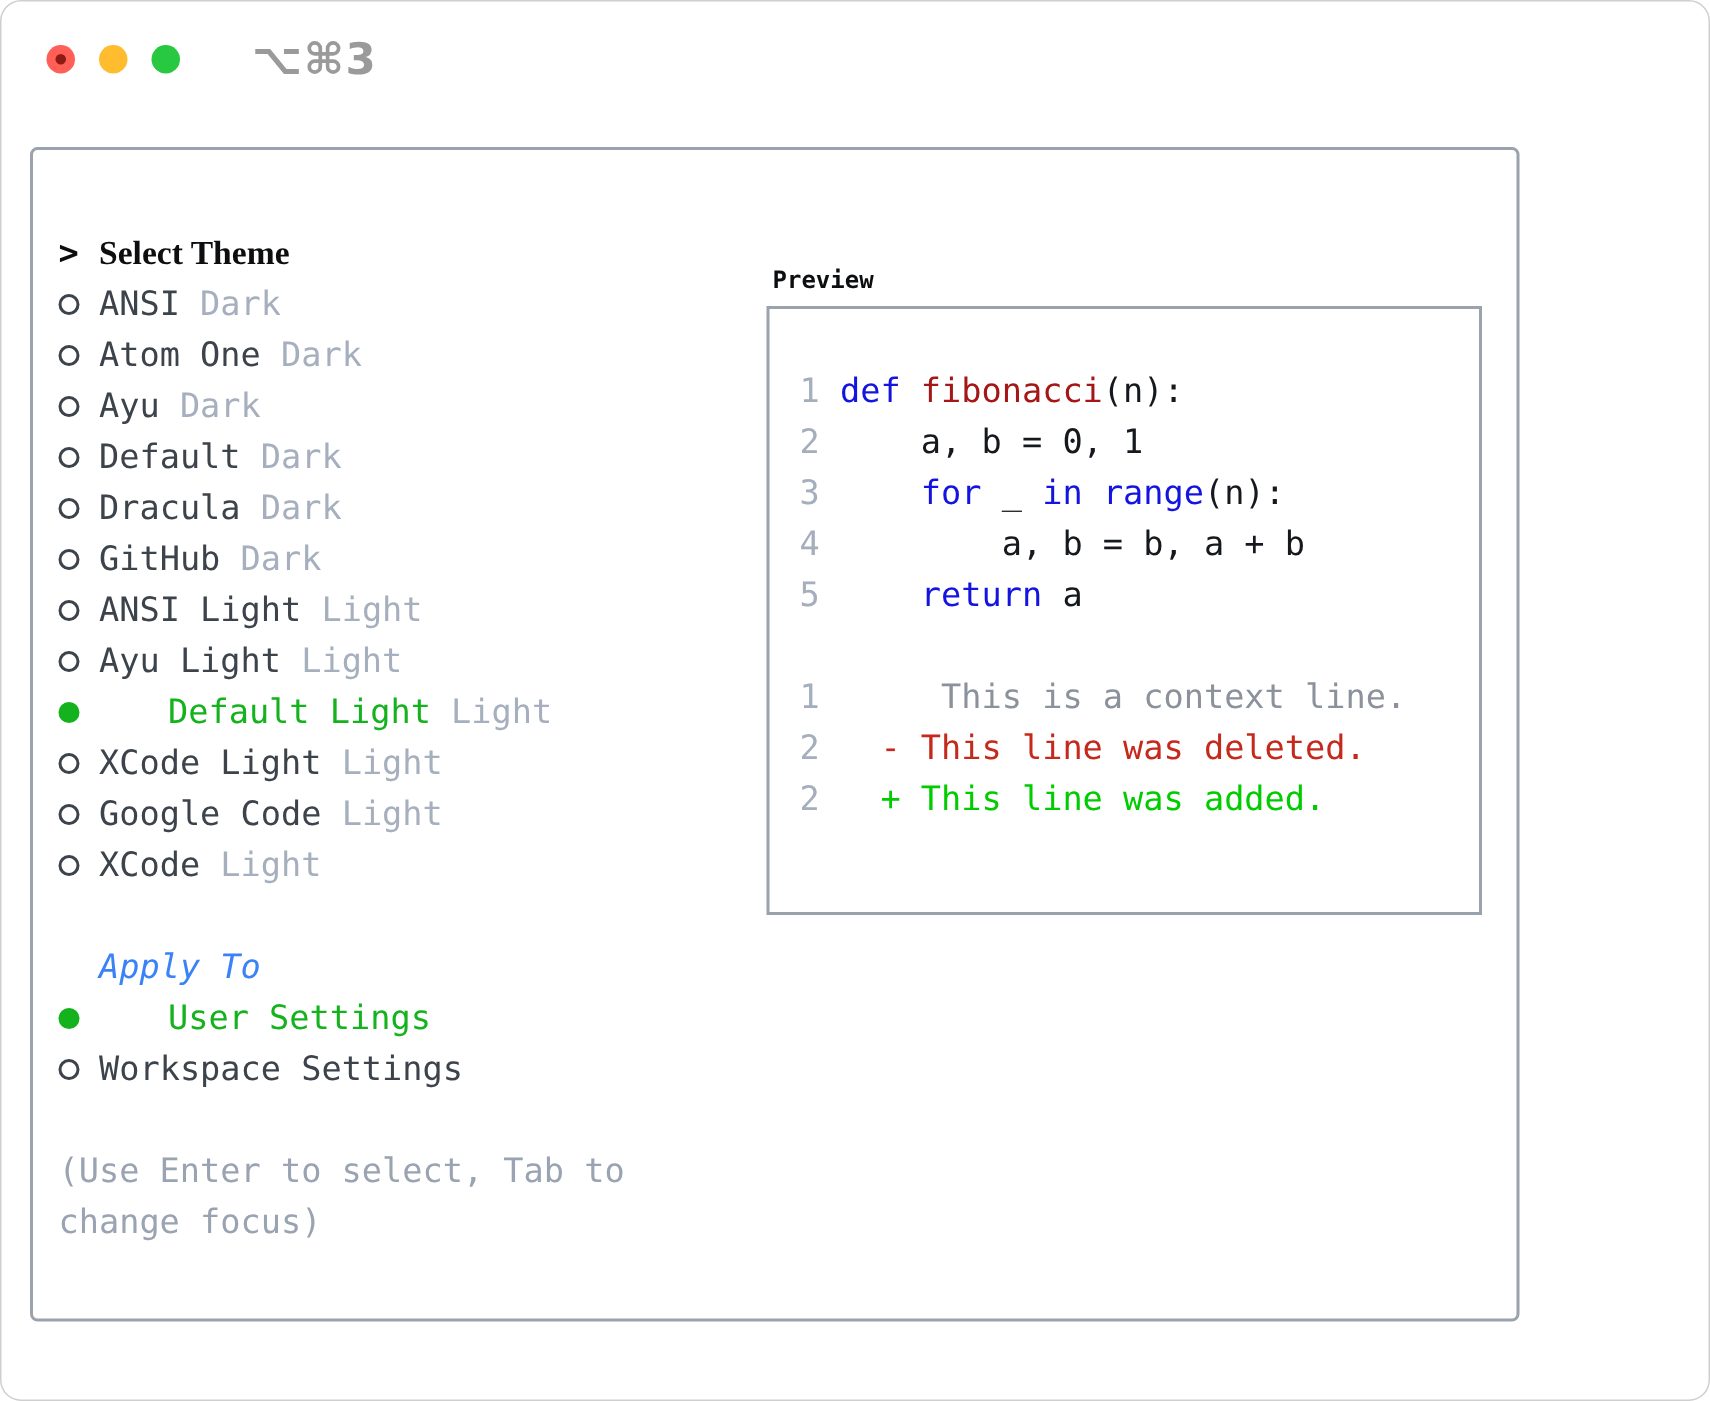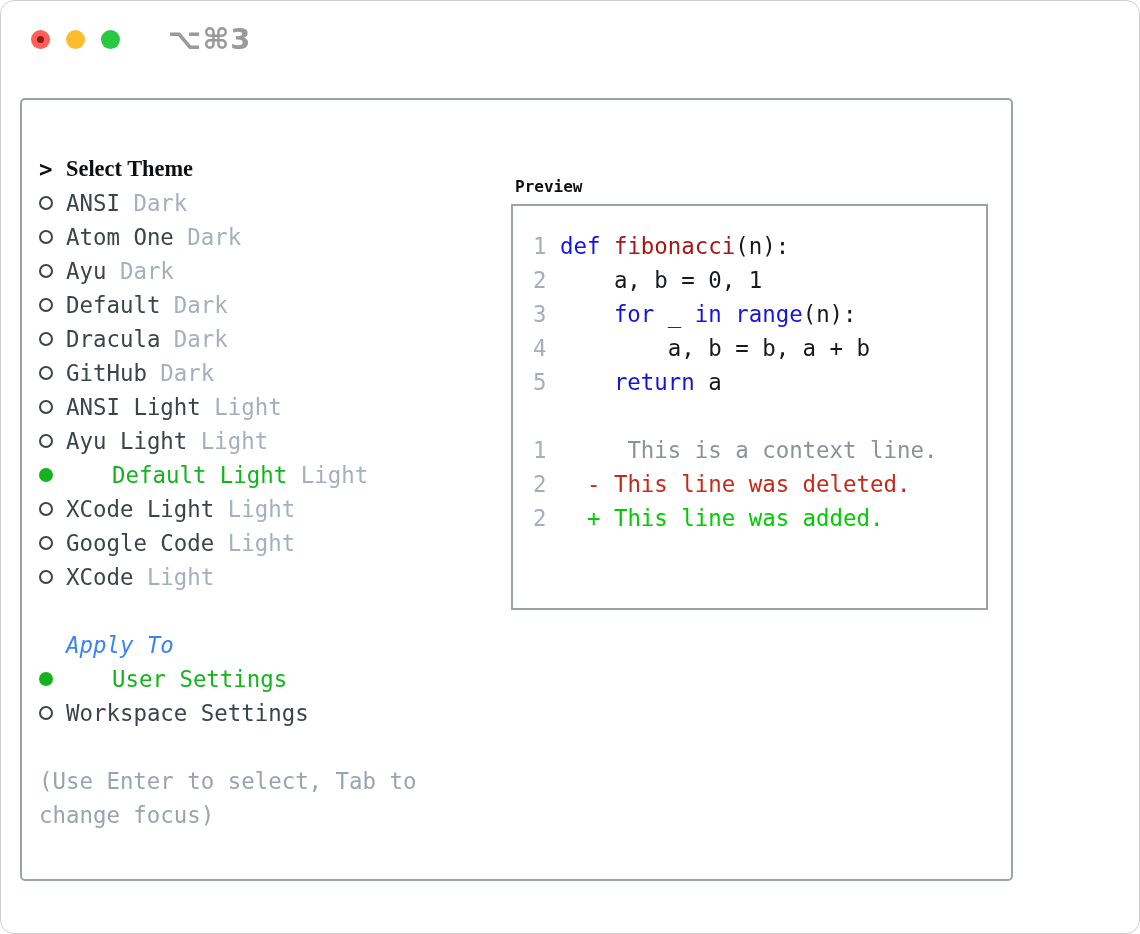--- a/index.html
+++ b/index.html
@@ -72,21 +72,21 @@
   .preview-head {
     position: absolute; left: 493px; top: 52px;
     height: 34px; line-height: 34px;
     font-size: 16px; font-weight: 700; color: var(--header-black); margin-top: 18px;
   }
   .preview-box {
     position: absolute; left: 489px; top: 104px;
     width: 477px; height: 406px;
     box-sizing: border-box;
     border: 2px solid var(--panel-border);
-    padding: 23px 0 0 20px;
+    padding: 38px 0 0 20px;
     overflow: hidden;
   }
   .code-line { height: 34px; line-height: 34px; white-space: pre; font-size: 22.4px; }
   .tk-lineno  { color: var(--line-number-gray); }
   .tk-plain   { color: var(--code-text); }
   .tk-keyword { color: var(--keyword-blue); }
   .tk-function{ color: var(--function-red); }
   .tk-context { color: var(--context-gray); }
   .tk-deleted { color: var(--deleted-red); }
   .tk-added   { color: var(--added-green); margin-top: 12px; }

